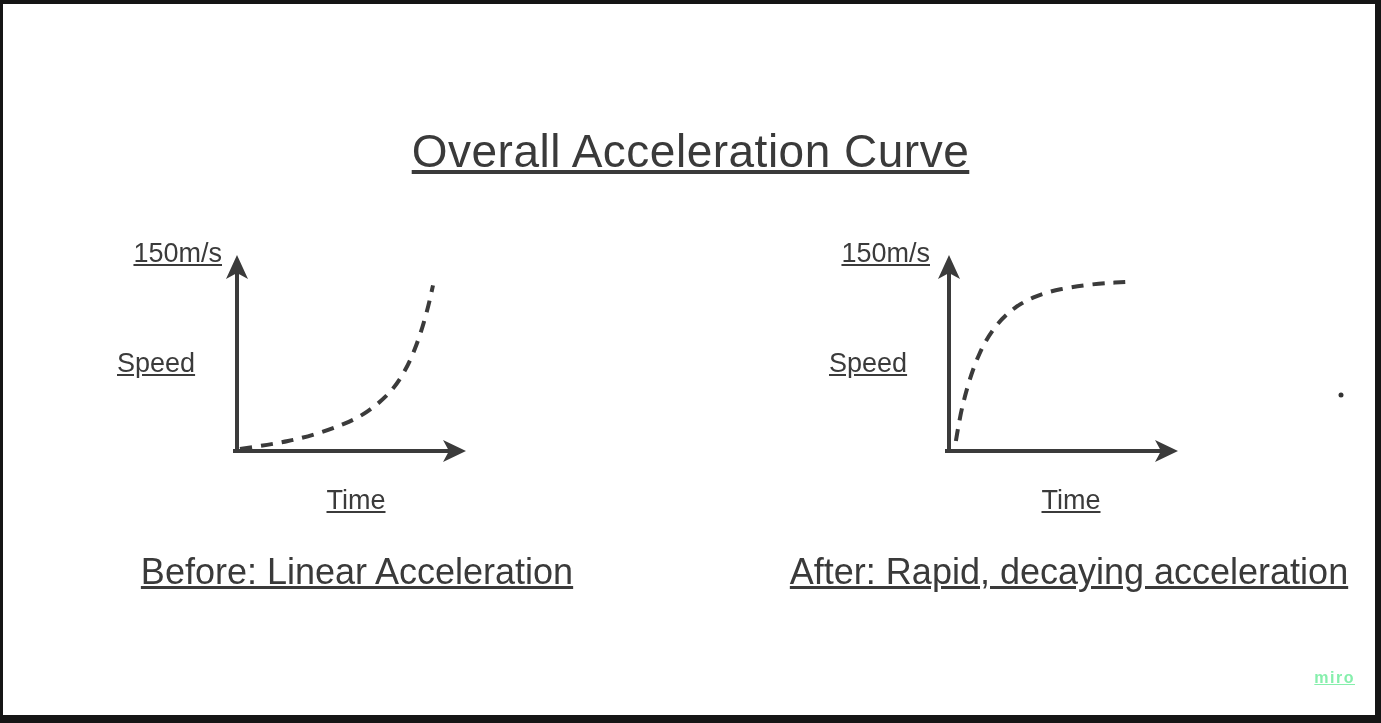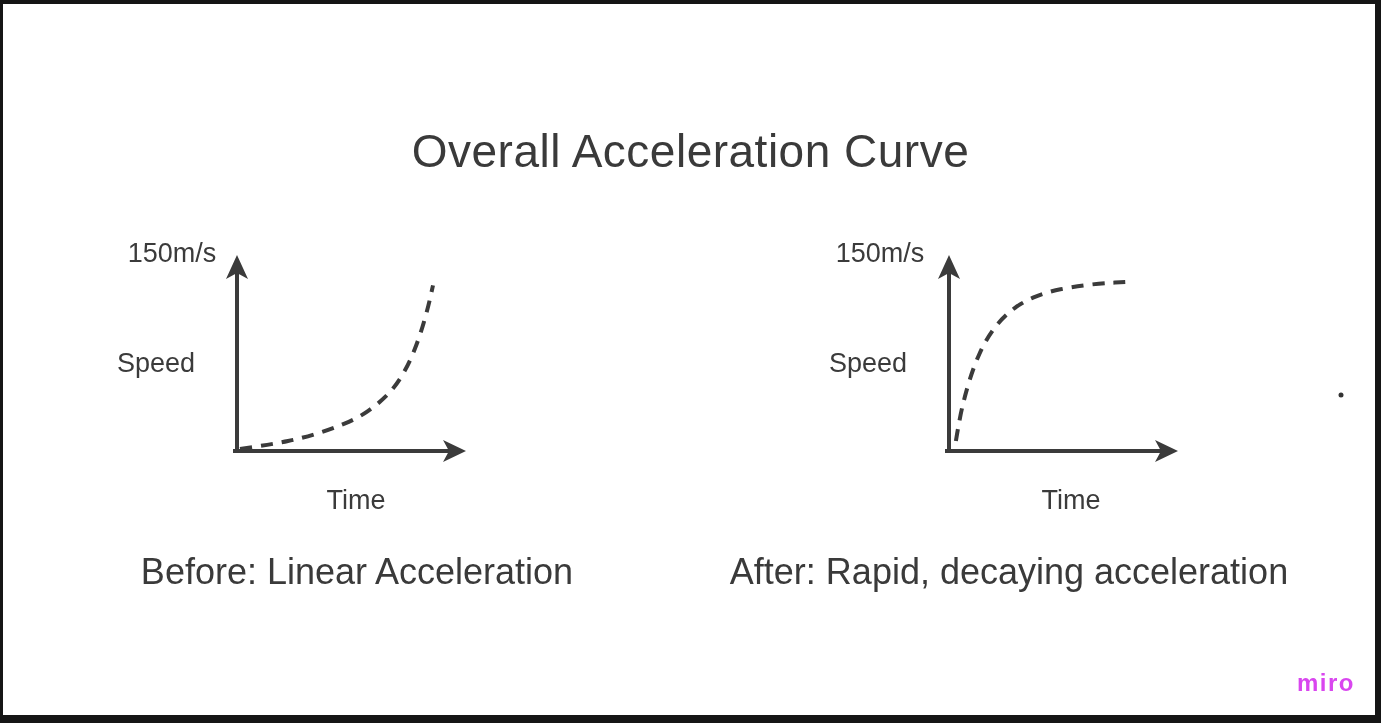--- a/index.html
+++ b/index.html
@@ -7,42 +7,42 @@
     width:1381px; height:723px;
     background:#151515;
     position:relative;
     overflow:hidden;
     font-family:"Liberation Sans", sans-serif;
   }
   .board-canvas {
     position:absolute; top:4px; left:3px; right:6px; bottom:8px;
     background:#ffffff;
   }
-  .abs { position:absolute; white-space:nowrap; }
+  .abs { position:absolute; white-space:nowrap;text-decoration:underline; }
   .board-title {
     left:0; top:124px; width:1381px;
     text-align:center;
     font-size:46px; font-weight:300;
     color:#3a3a3a; letter-spacing:0.5px;
   }
   .axis-label {
     font-size:27px; font-weight:400; color:#3b3b3b;
   }
-  .ymax-label { width:100px; text-align:center; }
+  .ymax-label { width:100px; text-align:right; }
   .centered { transform:translateX(-50%); }
   .chart-caption {
     top:551px; font-size:36px; font-weight:400; color:#3a3a3a;
     transform:translateX(-50%);
   }
   .drawing-layer { position:absolute; left:0; top:0; }
   .miro-watermark {
     right:26px; top:669px;
-    font-size:24px; font-weight:600;
+    font-size:16px; font-weight:600;
     letter-spacing:1.5px;
-    color:#d946ef;
+    color:#86efac;
   }
 </style>
 </head>
 <body>
 
 <div class="board-canvas"></div>
 
 <svg class="drawing-layer" width="1381" height="723" viewBox="0 0 1381 723">
 
   <g stroke="#3b3b3b" stroke-width="4" fill="none">
@@ -67,15 +67,15 @@
 <div class="abs board-title">Overall Acceleration Curve</div>
 
 <div class="abs axis-label ymax-label" style="left:122px; top:238px;">150m/s</div>
 <div class="abs axis-label" style="left:117px; top:348px;">Speed</div>
 <div class="abs axis-label centered" style="left:356px; top:485px;">Time</div>
 <div class="abs chart-caption" style="left:357px;">Before: Linear Acceleration</div>
 
 <div class="abs axis-label ymax-label" style="left:830px; top:238px;">150m/s</div>
 <div class="abs axis-label" style="left:829px; top:348px;">Speed</div>
 <div class="abs axis-label centered" style="left:1071px; top:485px;">Time</div>
-<div class="abs chart-caption" style="left:1009px;text-align:right;">After: Rapid, decaying acceleration</div>
+<div class="abs chart-caption" style="left:1069px;text-align:right;">After: Rapid, decaying acceleration</div>
 
 <div class="abs miro-watermark">miro</div>
 
 </body></html>

